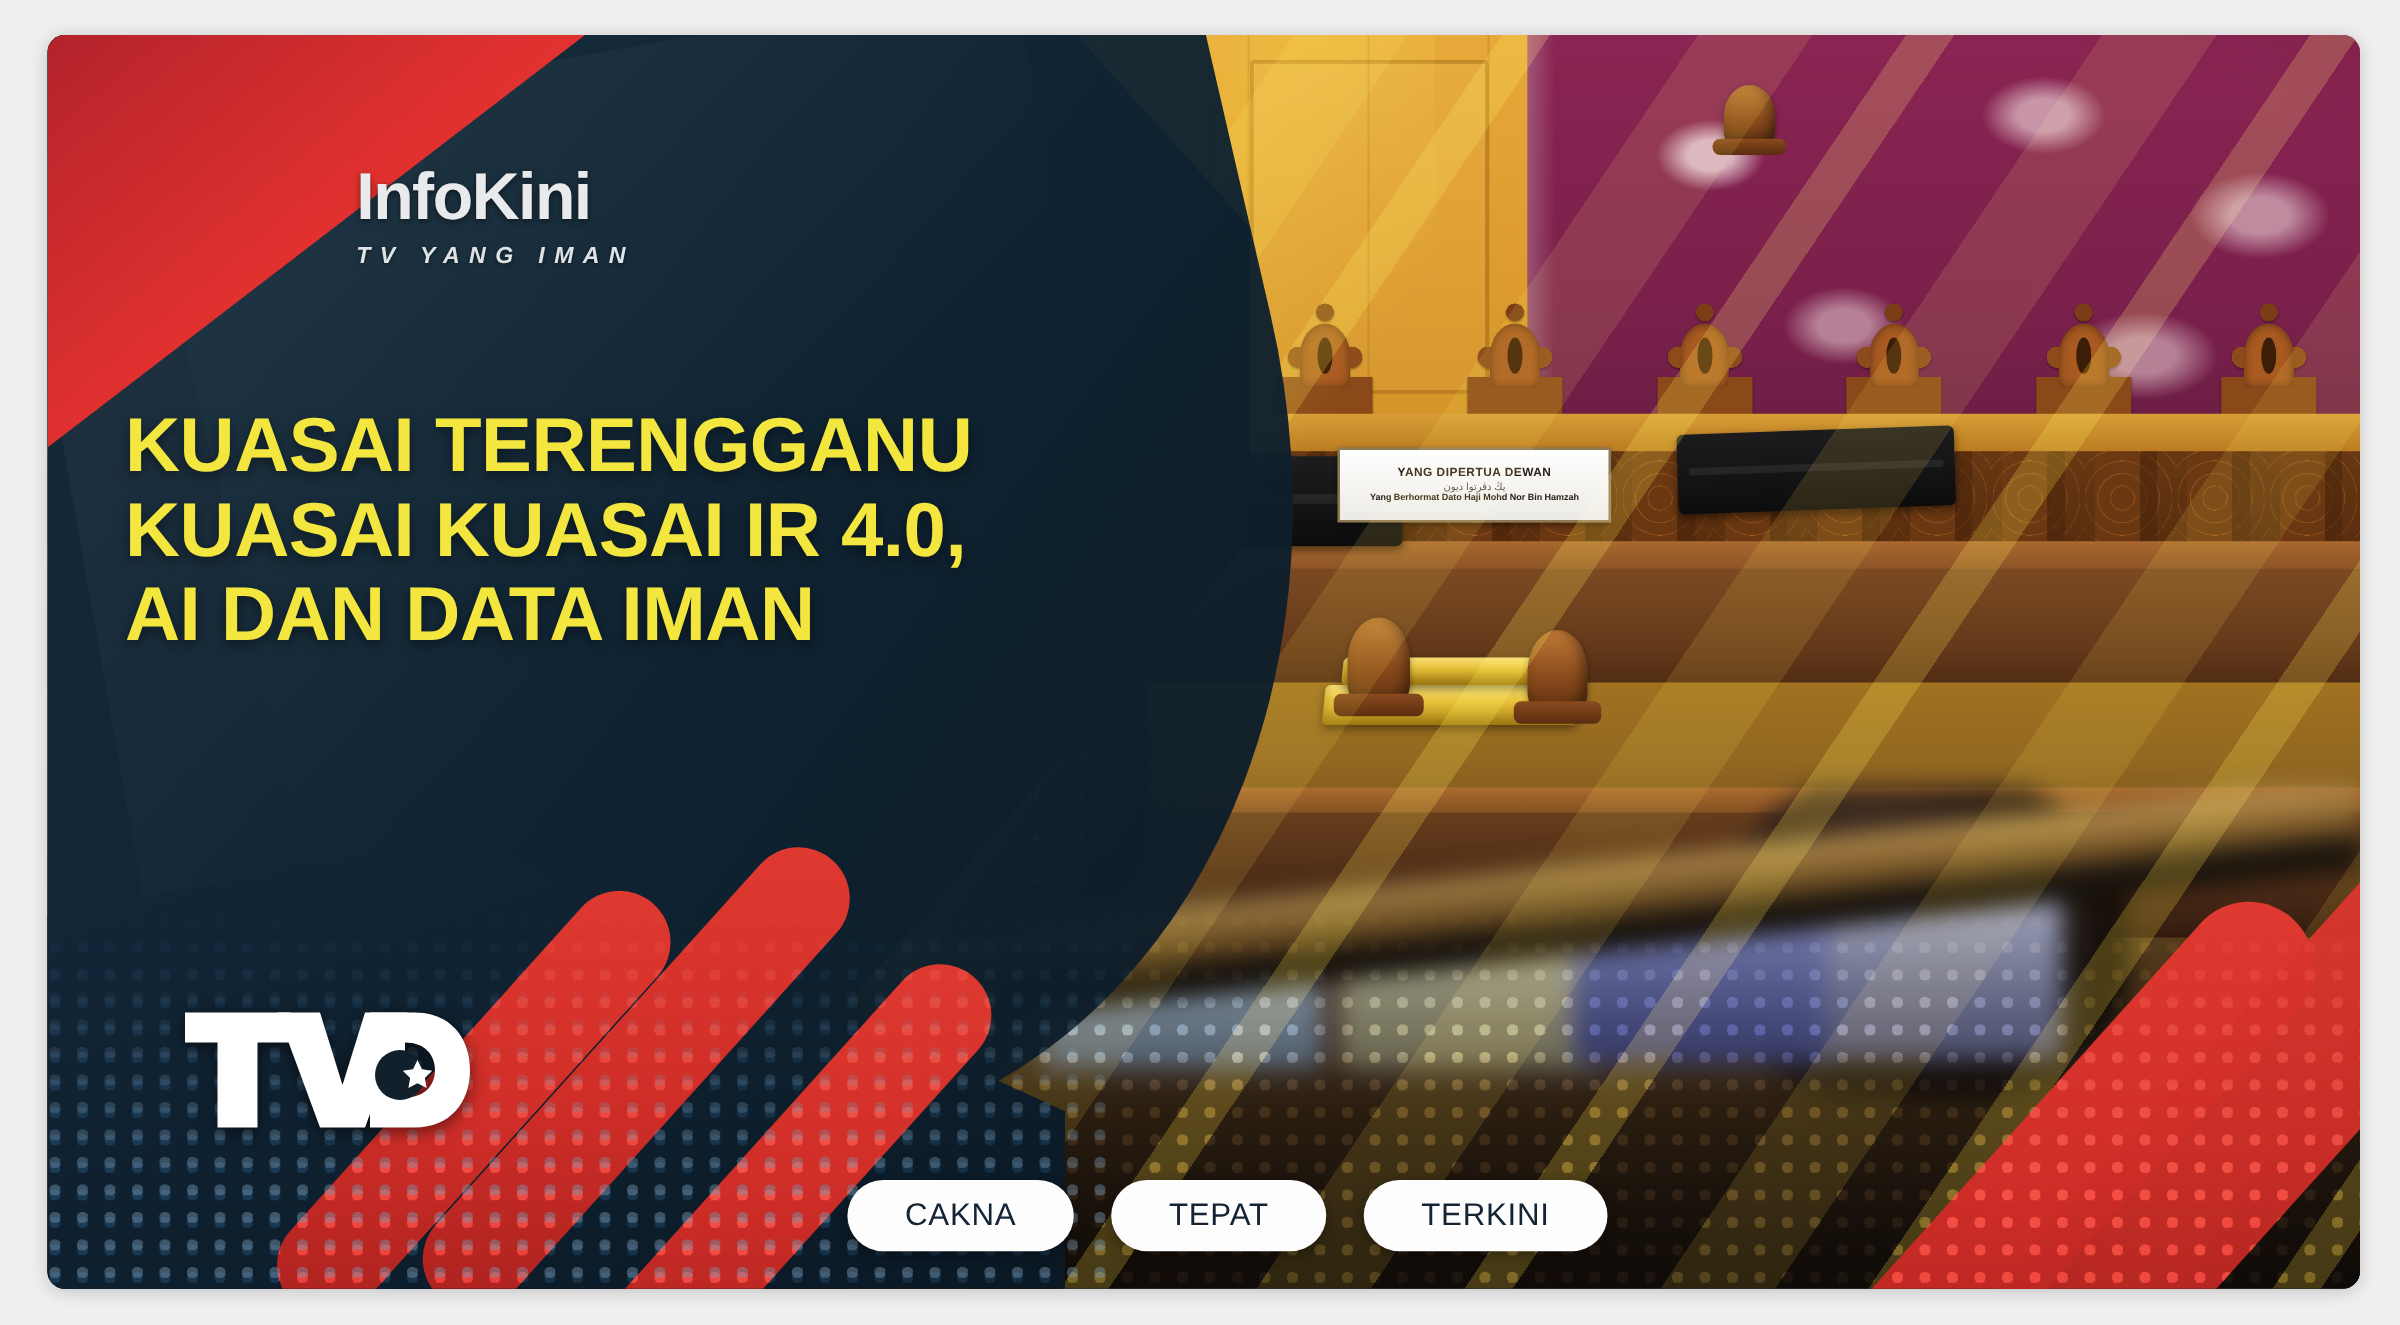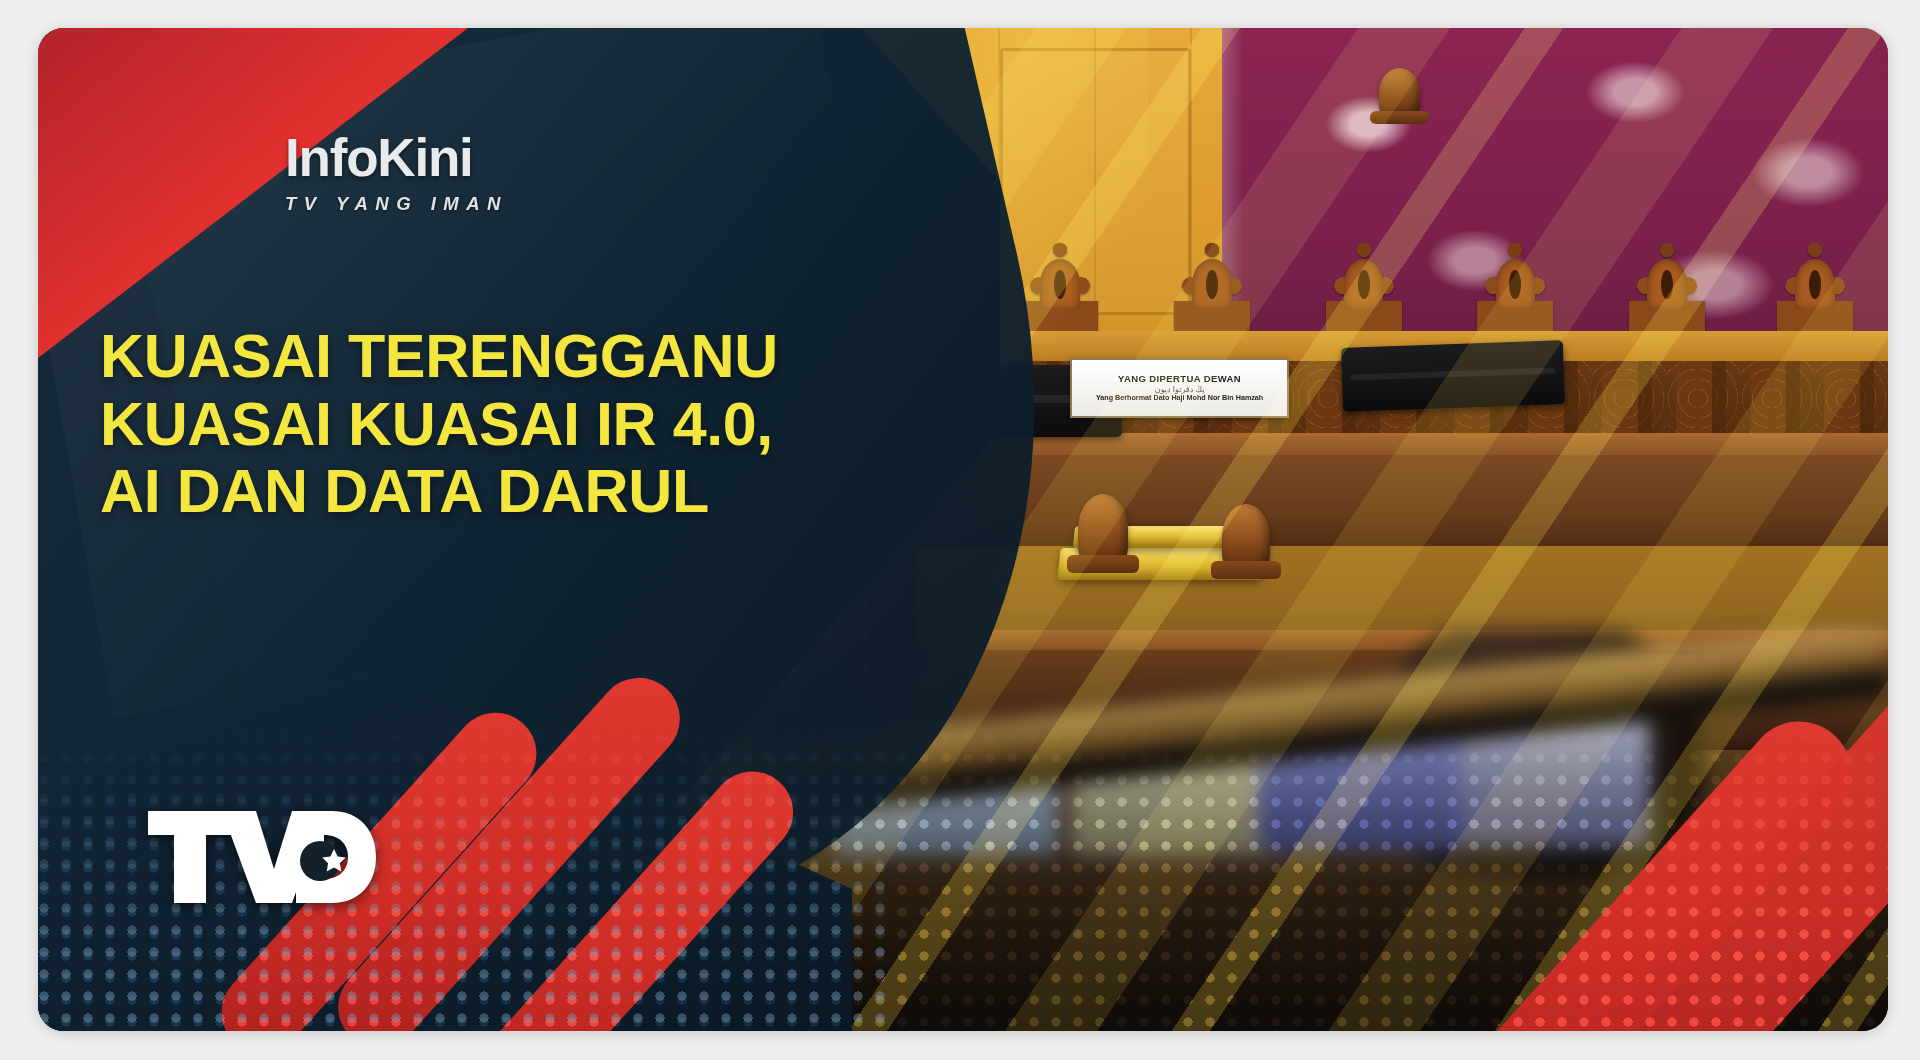--- a/index.html
+++ b/index.html
@@ -19,21 +19,21 @@
     background: #efeff0;
   }
 
   
   #card {
     position: absolute;
     left: 38px;
     top: 28px;
     width: 1850px;
     height: 1003px;
-    border-radius: 26px;
+    border-radius: 14px;
     overflow: hidden;
     background: #11202b;
     box-shadow: 0 2px 14px rgba(0,0,0,.18);
   }
 
   
   .photo {
     position: absolute;
     inset: 0;
     overflow: hidden;
@@ -570,36 +570,41 @@
     <div class="halftone-dark"></div>
 
     <div class="brand">
       <div class="brand-name">InfoKini</div>
       <div class="brand-sub">TV YANG IMAN</div>
     </div>
 
     <div class="headline">
       <span class="hl">KUASAI TERENGGANU</span>
       <span class="hl">KUASAI KUASAI IR 4.0,</span>
-      <span class="hl">AI DAN DATA DARUL</span>
+      <span class="hl">AI DAN DATA IMAN</span>
     </div>
 
     <div class="tvdi">
       <svg width="232" height="104" viewBox="0 0 232 104" aria-label="TVDI">
 
         <path d="M2 6 H86 V30 H60 V98 H28 V30 H2 Z" fill="#ffffff"></path>
 
         <path d="M76 6 H110 L128 64 L146 6 H180 L146 98 H110 Z" fill="#ffffff"></path>
 
         <path d="M150 6 H186 C214 6 230 26 230 52 C230 78 214 98 186 98 H150 Z
                  M178 30 V74 C194 74 202 64 202 52 C202 40 194 30 178 30 Z" fill="#ffffff" fill-rule="evenodd"></path>
 
         <g>
           <circle cx="174" cy="56" r="20" fill="#11202b"></circle>
           <path d="M178 40 A16 16 0 1 0 178 72 A13 13 0 1 1 178 40 Z" fill="#ffffff"></path>
           <path d="M188 44 L191.6 51.4 L199.8 52.6 L193.9 58.3 L195.3 66.4 L188 62.6 L180.7 66.4 L182.1 58.3 L176.2 52.6 L184.4 51.4 Z" fill="#ffffff"></path>
         </g>
       </svg>
     </div>
 
+    <div class="pills">
+      <div class="pill">CAKNA</div>
+      <div class="pill">TEPAT</div>
+      <div class="pill">TERKINI</div>
+    </div>
 
   </div>
 </div>
 
 </body></html>

